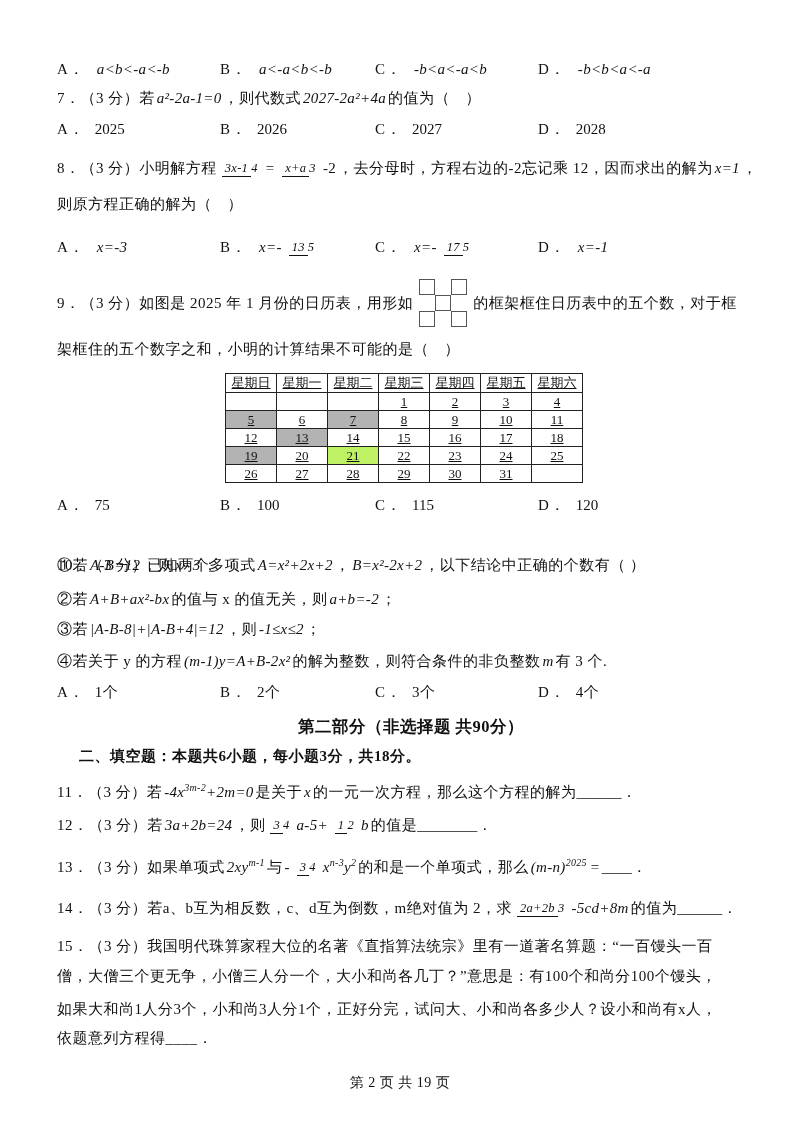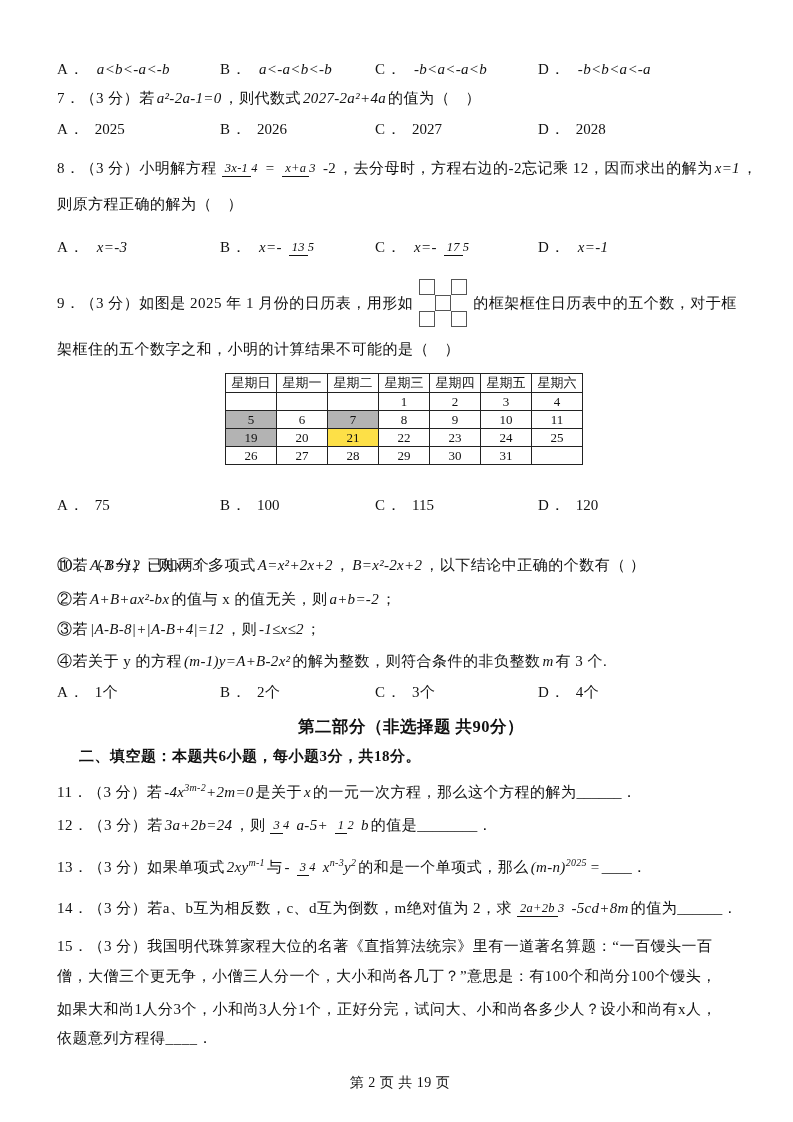--- a/index.html
+++ b/index.html
@@ -23,21 +23,21 @@
   .opt{display:flex;align-items:center;white-space:nowrap;}
   .olabel{margin-right:10px;letter-spacing:1px;}
   .opt .val{font-style:normal;}
   .opts.italic-vals .val{font-style:italic;}
   .tallrow{height:50px;}
   .qx{display:inline-grid;grid-template-columns:repeat(3,16px);
       grid-auto-rows:16px;margin:0 6px;flex:none;}
   .qx i{display:block;box-sizing:border-box;}
   .qx i.sq{border:1px solid #555;}
   table.cal{position:absolute;left:225px;top:373px;border-collapse:collapse;
-            table-layout:fixed;}
+            table-layout:fixed;text-decoration:underline;}
   table.cal th,table.cal td{border:1px solid #222;width:50px;height:17px;
             font-size:13px;font-weight:normal;text-align:center;
             font-family:"Liberation Serif",serif;padding:0;}
   table.cal td.shaded{background:#b3b3b3;}
   .center{justify-content:center;}
   .bold{font-weight:bold;margin-left:22px;}
   .sec-title{font-size:16.5px;}
   .footer{font-size:14px;letter-spacing:1px;}
 </style>
 </head>
@@ -176,23 +176,32 @@
   <tr>
     <td class="shaded" style="background: rgb(179, 179, 179);">5</td>
     <td>6</td>
     <td class="shaded" style="background: rgb(179, 179, 179);">7</td>
     <td>8</td>
     <td>9</td>
     <td>10</td>
     <td>11</td>
   </tr>
   <tr>
+    <td>12</td>
+    <td class="shaded" style="background: rgb(179, 179, 179);">13</td>
+    <td>14</td>
+    <td>15</td>
+    <td>16</td>
+    <td>17</td>
+    <td>18</td>
+  </tr>
+  <tr>
     <td class="shaded" style="background: rgb(179, 179, 179);">19</td>
     <td>20</td>
-    <td class="shaded" style="background: #fde047;">21</td>
+    <td class="shaded" style="background: #bef264;">21</td>
     <td>22</td>
     <td>23</td>
     <td>24</td>
     <td>25</td>
   </tr>
   <tr>
     <td>26</td>
     <td>27</td>
     <td>28</td>
     <td>29</td>

